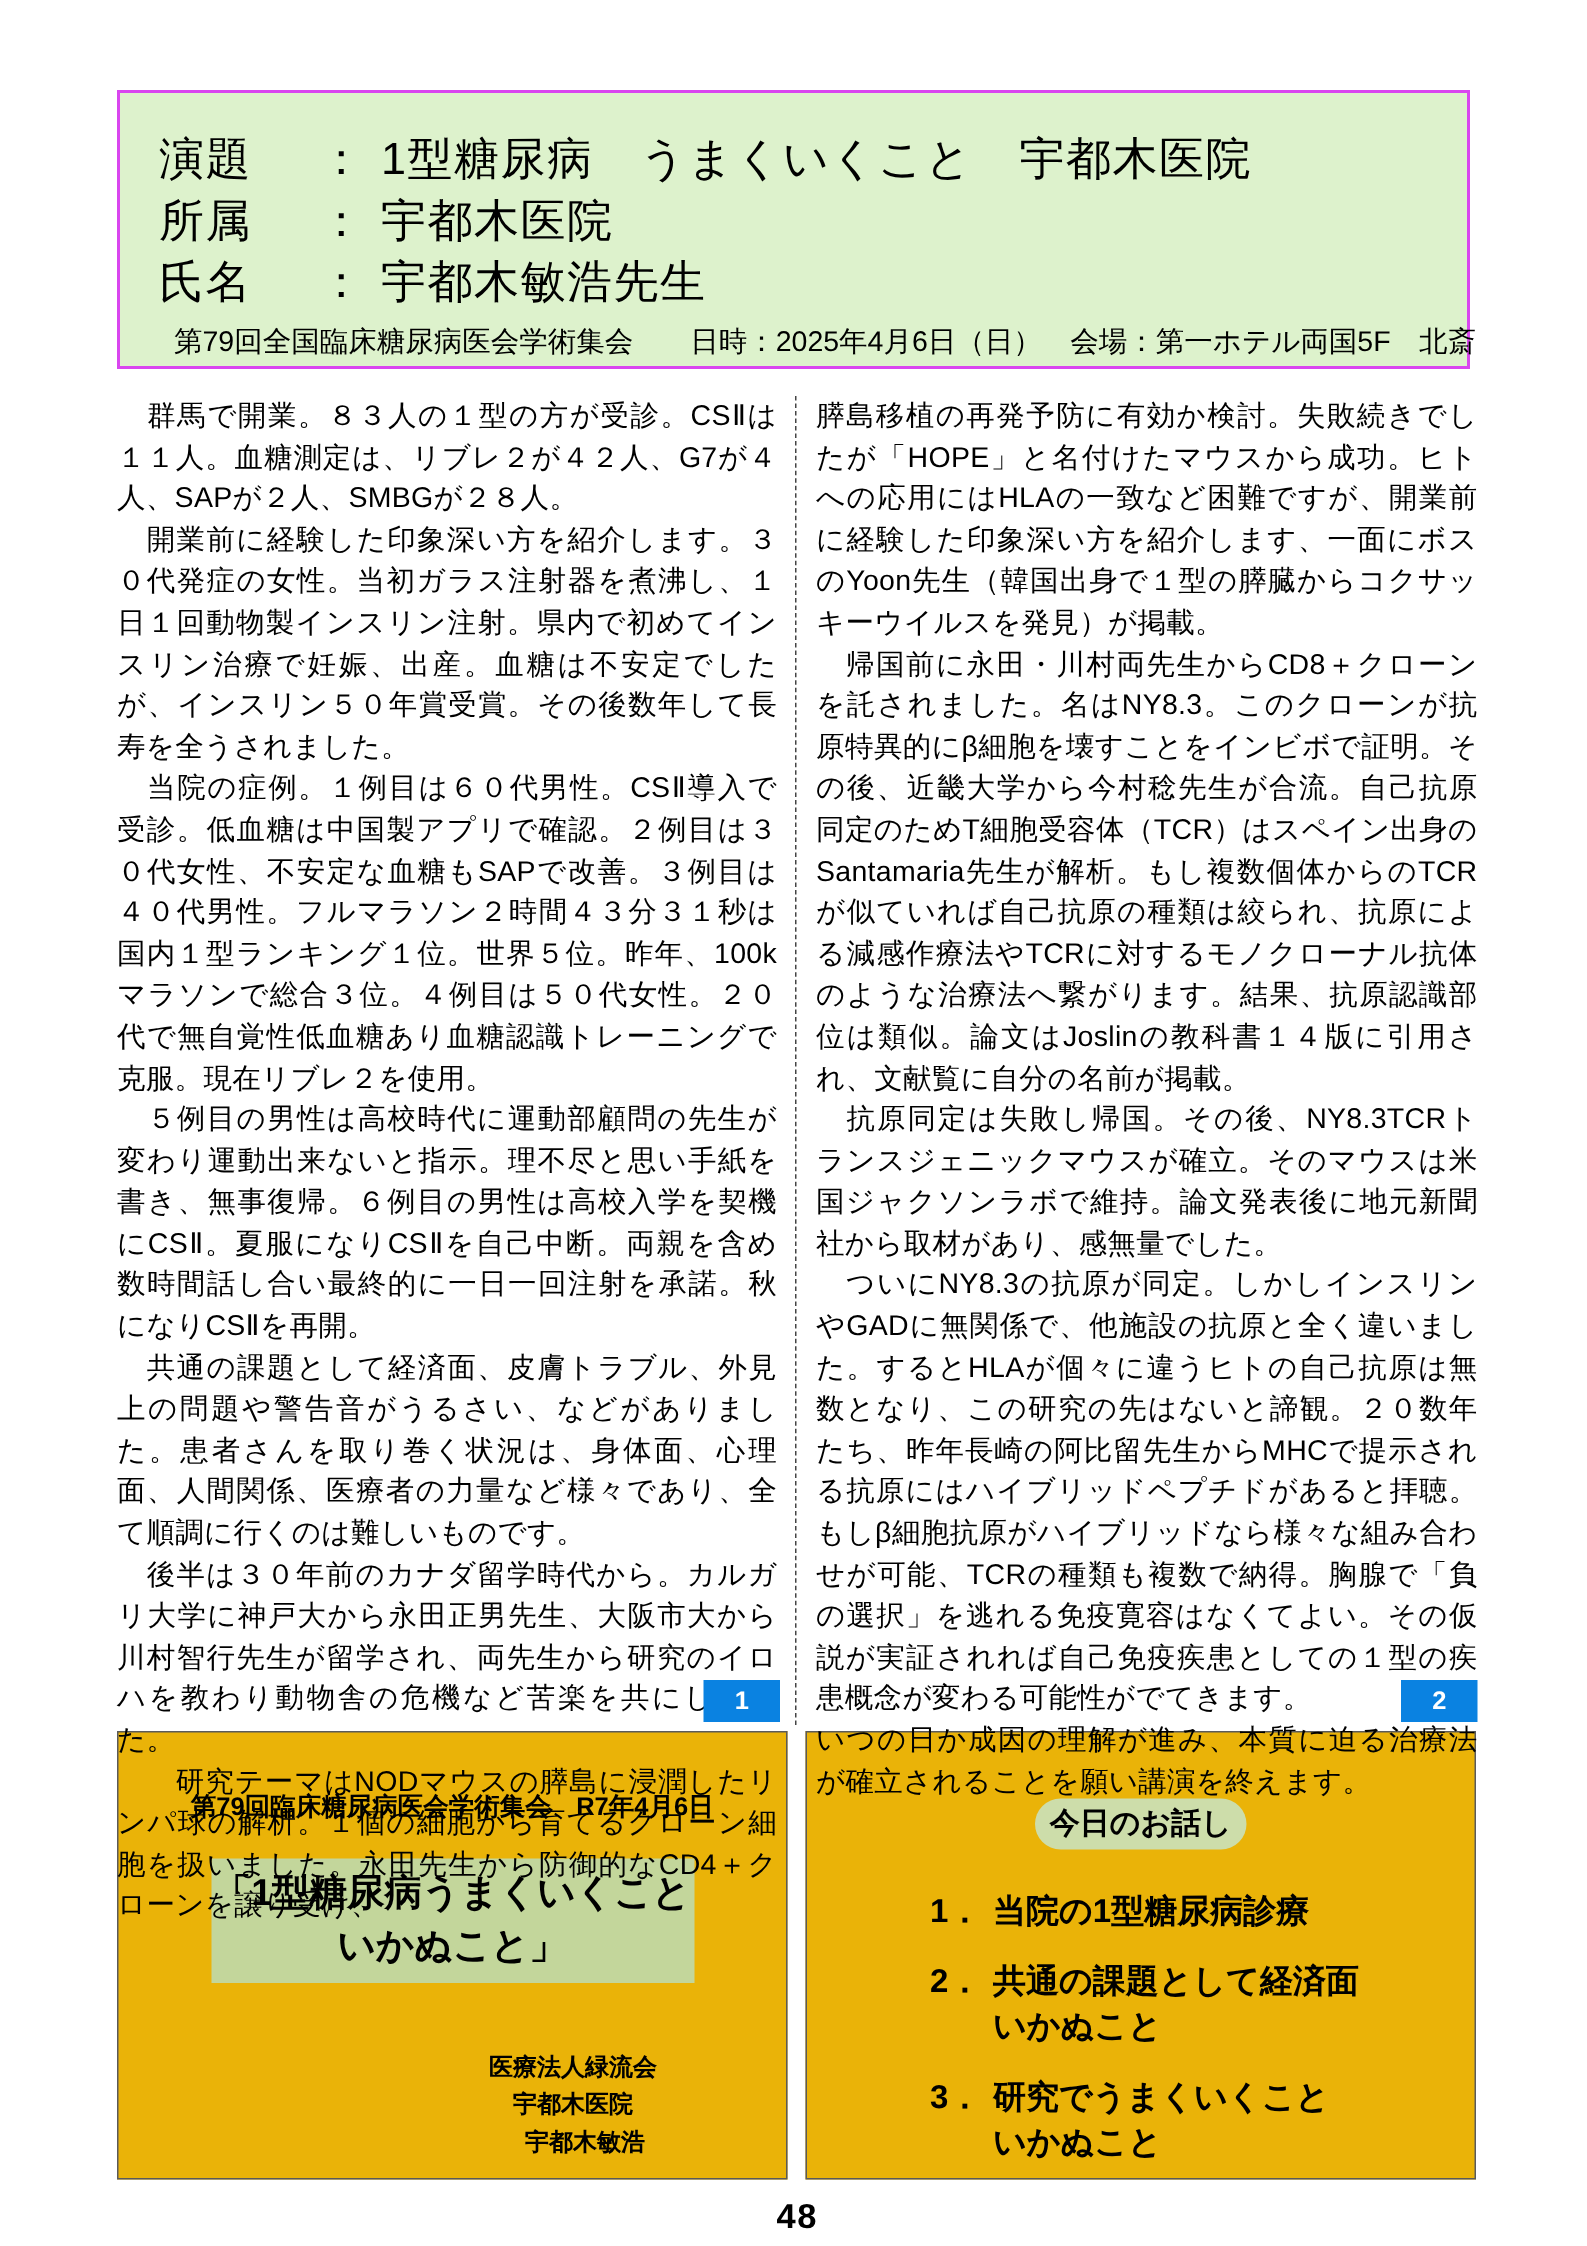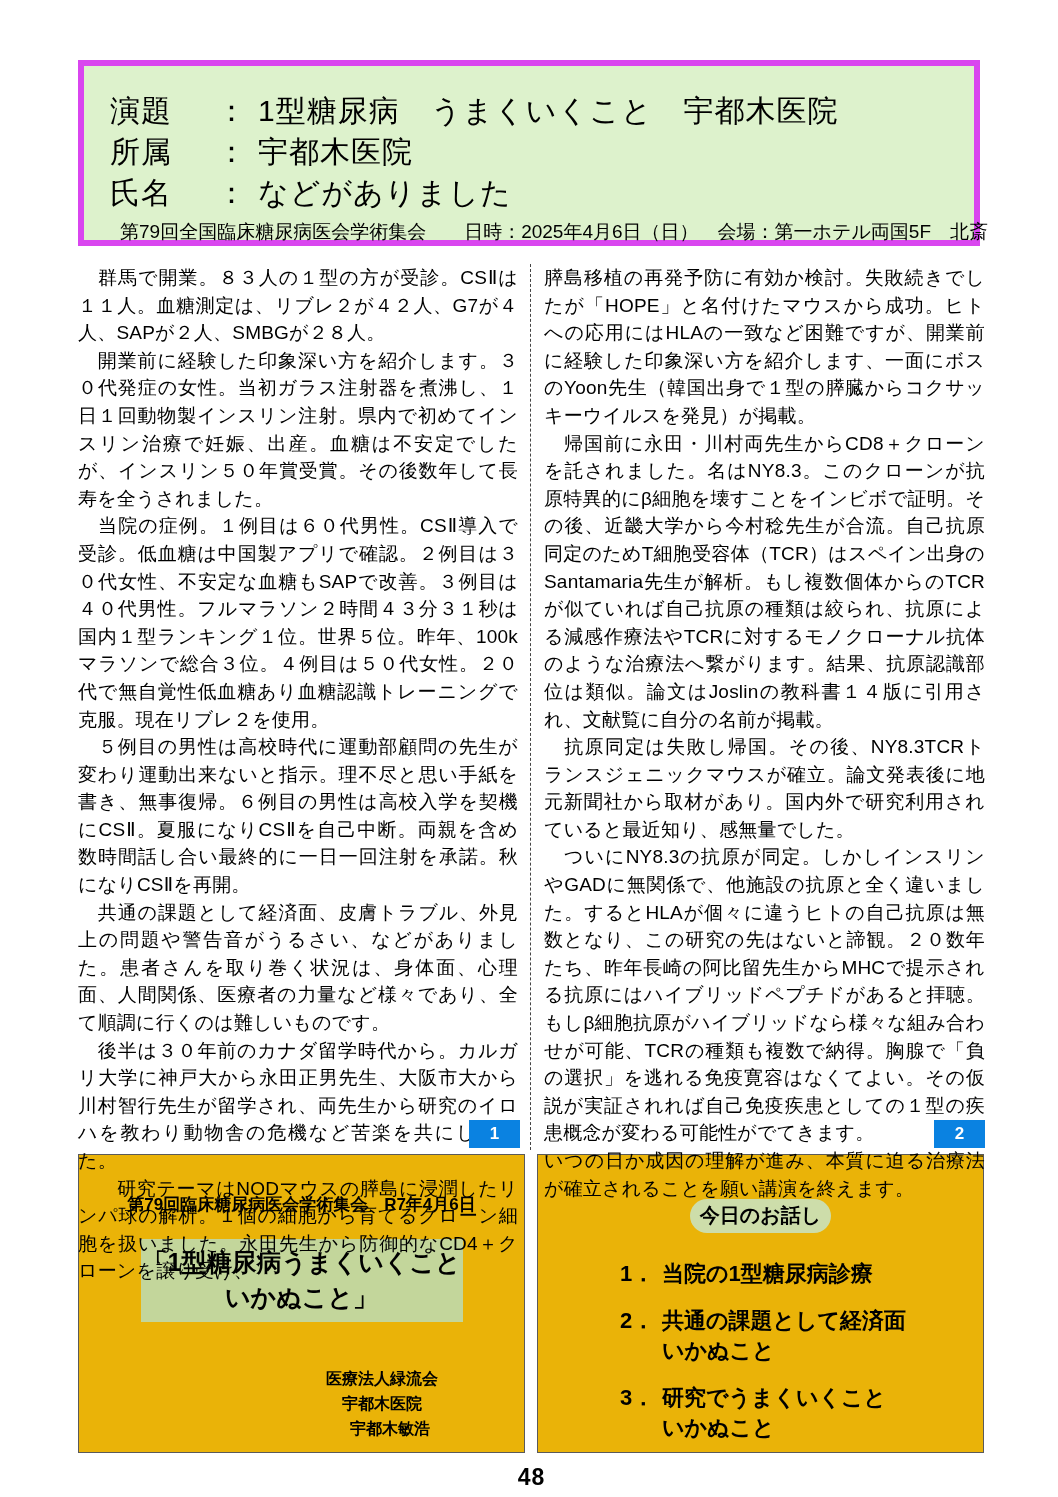--- a/index.html
+++ b/index.html
@@ -12,21 +12,21 @@
     overflow:hidden;
   }
   .sheet{position:absolute;left:78px;top:0;width:907px;}
 
   
   .header-box{
     margin-top:60px;
     width:902px;
     height:186px;
     background:#ddf2cc;
-    border:6px solid #d946ef;
+    border:2px solid #d946ef;
     box-sizing:border-box;
     padding:24px 0 0 26px;
   }
   .header-row{
     display:flex;
     align-items:baseline;
     font-size:30px;
     line-height:41px;
     letter-spacing:1px;
     white-space:nowrap;
@@ -161,40 +161,40 @@
       <span class="hvalue">1型糖尿病　うまくいくこと　宇都木医院</span>
     </div>
     <div class="header-row">
       <span class="hlabel">所属</span>
       <span class="hcolon">：</span>
       <span class="hvalue">宇都木医院</span>
     </div>
     <div class="header-row">
       <span class="hlabel">氏名</span>
       <span class="hcolon">：</span>
-      <span class="hvalue">などがありました</span>
+      <span class="hvalue">宇都木敏浩先生</span>
     </div>
     <div class="header-footer">第79回全国臨床糖尿病医会学術集会　　日時：2025年4月6日（日）　会場：第一ホテル両国5F　北斎</div>
   </div>
 
   <div class="columns">
     <div class="col left">
       <p>　群馬で開業。８３人の１型の方が受診。CSⅡは１１人。血糖測定は、リブレ２が４２人、G7が４人、SAPが２人、SMBGが２８人。</p>
       <p>　開業前に経験した印象深い方を紹介します。３０代発症の女性。当初ガラス注射器を煮沸し、１日１回動物製インスリン注射。県内で初めてインスリン治療で妊娠、出産。血糖は不安定でしたが、インスリン５０年賞受賞。その後数年して長寿を全うされました。</p>
       <p>　当院の症例。１例目は６０代男性。CSⅡ導入で受診。低血糖は中国製アプリで確認。２例目は３０代女性、不安定な血糖もSAPで改善。３例目は４０代男性。フルマラソン２時間４３分３１秒は国内１型ランキング１位。世界５位。昨年、100kマラソンで総合３位。４例目は５０代女性。２０代で無自覚性低血糖あり血糖認識トレーニングで克服。現在リブレ２を使用。</p>
       <p>　５例目の男性は高校時代に運動部顧問の先生が変わり運動出来ないと指示。理不尽と思い手紙を書き、無事復帰。６例目の男性は高校入学を契機にCSⅡ。夏服になりCSⅡを自己中断。両親を含め数時間話し合い最終的に一日一回注射を承諾。秋になりCSⅡを再開。</p>
       <p>　共通の課題として経済面、皮膚トラブル、外見上の問題や警告音がうるさい、などがありました。患者さんを取り巻く状況は、身体面、心理面、人間関係、医療者の力量など様々であり、全て順調に行くのは難しいものです。</p>
       <p>　後半は３０年前のカナダ留学時代から。カルガリ大学に神戸大から永田正男先生、大阪市大から川村智行先生が留学され、両先生から研究のイロハを教わり動物舎の危機など苦楽を共にしました。</p>
       <p>　　研究テーマはNODマウスの膵島に浸潤したリンパ球の解析。１個の細胞から育てるクローン細胞を扱いました。永田先生から防御的なCD4＋クローンを譲り受け、</p>
     </div>
     <div class="col-divider"></div>
     <div class="col right">
       <p>膵島移植の再発予防に有効か検討。失敗続きでしたが「HOPE」と名付けたマウスから成功。ヒトへの応用にはHLAの一致など困難ですが、開業前に経験した印象深い方を紹介します、一面にボスのYoon先生（韓国出身で１型の膵臓からコクサッキーウイルスを発見）が掲載。</p>
       <p>　帰国前に永田・川村両先生からCD8＋クローンを託されました。名はNY8.3。このクローンが抗原特異的にβ細胞を壊すことをインビボで証明。その後、近畿大学から今村稔先生が合流。自己抗原同定のためT細胞受容体（TCR）はスペイン出身のSantamaria先生が解析。もし複数個体からのTCRが似ていれば自己抗原の種類は絞られ、抗原による減感作療法やTCRに対するモノクローナル抗体のような治療法へ繋がります。結果、抗原認識部位は類似。論文はJoslinの教科書１４版に引用され、文献覧に自分の名前が掲載。</p>
-      <p>　抗原同定は失敗し帰国。その後、NY8.3TCRトランスジェニックマウスが確立。論文発表後に地元新聞社から取材があり。国内外で研究利用されていると最近知り、感無量でした。</p>
+      <p>　抗原同定は失敗し帰国。その後、NY8.3TCRトランスジェニックマウスが確立。そのマウスは米国ジャクソンラボで維持。論文発表後に地元新聞社から取材があり、感無量でした。</p>
       <p>　ついにNY8.3の抗原が同定。しかしインスリンやGADに無関係で、他施設の抗原と全く違いました。するとHLAが個々に違うヒトの自己抗原は無数となり、この研究の先はないと諦観。２０数年たち、昨年長崎の阿比留先生からMHCで提示される抗原にはハイブリッドペプチドがあると拝聴。もしβ細胞抗原がハイブリッドなら様々な組み合わせが可能、TCRの種類も複数で納得。胸腺で「負の選択」を逃れる免疫寛容はなくてよい。その仮説が実証されれば自己免疫疾患としての１型の疾患概念が変わる可能性がでてきます。</p>
       <p>いつの日か成因の理解が進み、本質に迫る治療法が確立されることを願い講演を終えます。</p>
     </div>
     <div class="page-badge badge-left">1</div>
     <div class="page-badge badge-right">2</div>
   </div>
 
   <div class="slides">
 
     <div class="slide">

